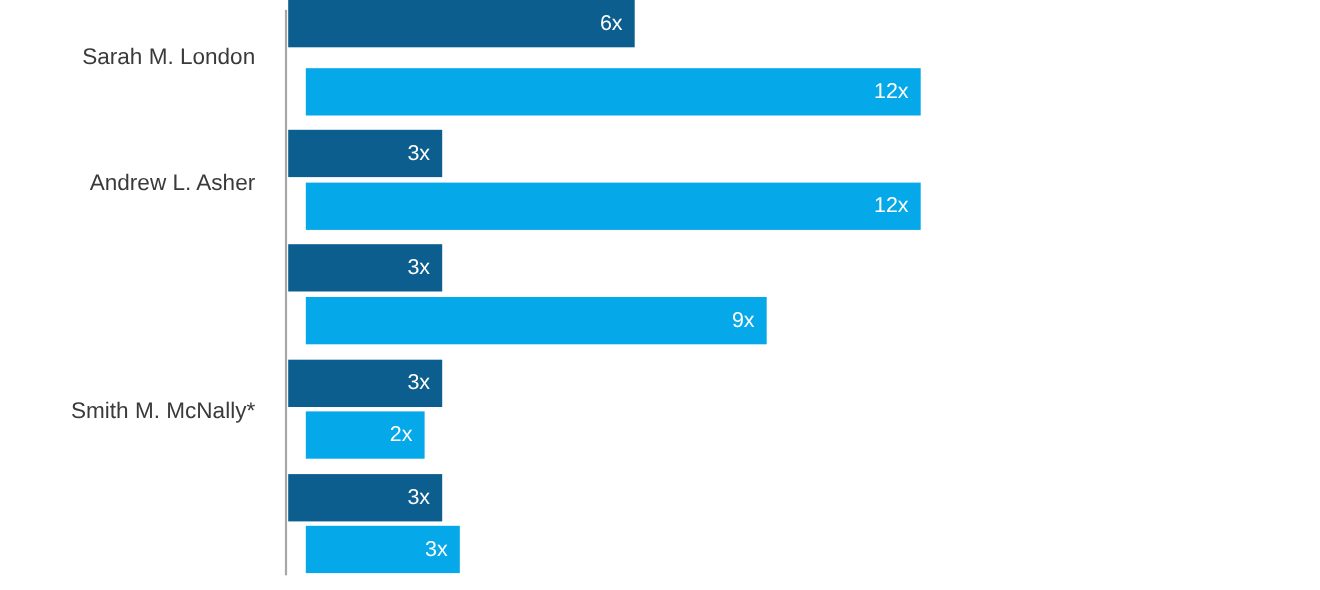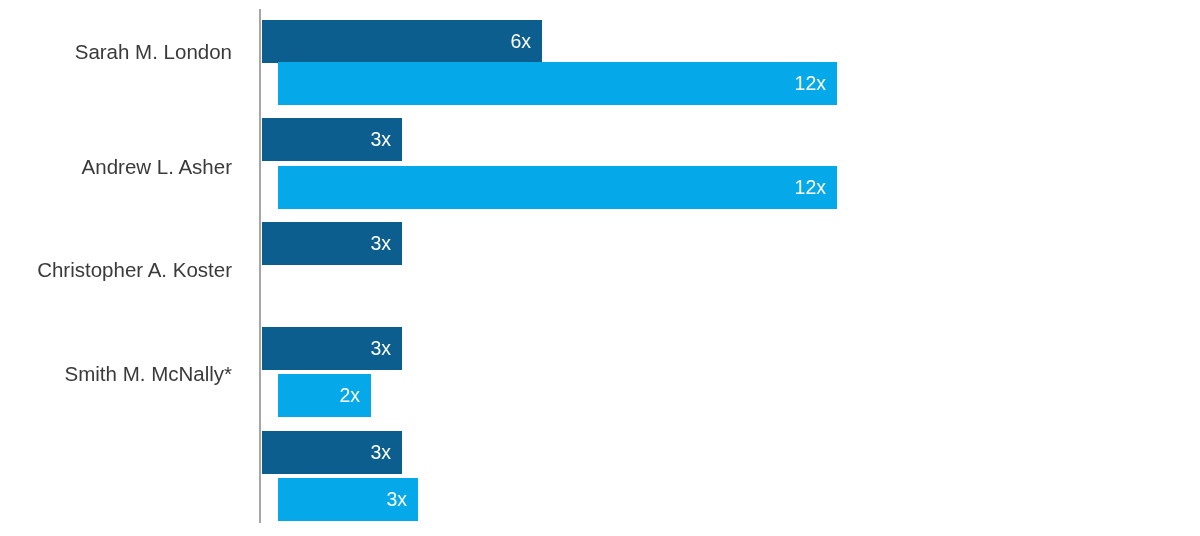--- a/index.html
+++ b/index.html
@@ -78,49 +78,51 @@
   }
 </style>
 </head>
 <body>
 
 <div id="chart">
 
   <div class="labels-col">
     <div class="cat-label" style="top:42px;">Sarah M. London</div>
     <div class="cat-label" style="top:157px;padding-left:26px;">Andrew L. Asher</div>
-    <div class="cat-label" style="top:260px;">Christopher A. Koster</div>
     <div class="cat-label" style="top:364px;">Smith M. McNally*</div>
   </div>
 
   <div class="plot">
     <div class="axis-line"></div>
 
-    <div class="bar dark" style="top:20px; width:280px;">
+    <div class="bar dark" style="top:0; width:315px;">
       <span class="bar-value">6x</span>
     </div>
     <div class="bar light" style="top:62px; width:559px;">
       <span class="bar-value">12x</span>
     </div>
 
     <div class="bar dark" style="top:118px; width:140px;">
       <span class="bar-value">3x</span>
     </div>
     <div class="bar light" style="top:166px; width:559px;">
       <span class="bar-value">12x</span>
     </div>
 
     <div class="bar dark" style="top:222px; width:140px;">
       <span class="bar-value">3x</span>
     </div>
+    <div class="bar light" style="top:270px; width:419px;">
+      <span class="bar-value">9x</span>
+    </div>
 
     <div class="bar dark" style="top:327px; width:140px;">
       <span class="bar-value">3x</span>
     </div>
-    <div class="bar light" style="top:374px; width:93px;">
+    <div class="bar light" style="top:374px; width:108px;">
       <span class="bar-value">2x</span>
     </div>
 
     <div class="bar dark" style="top:431px; width:140px;">
       <span class="bar-value">3x</span>
     </div>
     <div class="bar light" style="top:478px; width:140px;">
       <span class="bar-value">3x</span>
     </div>
   </div>

